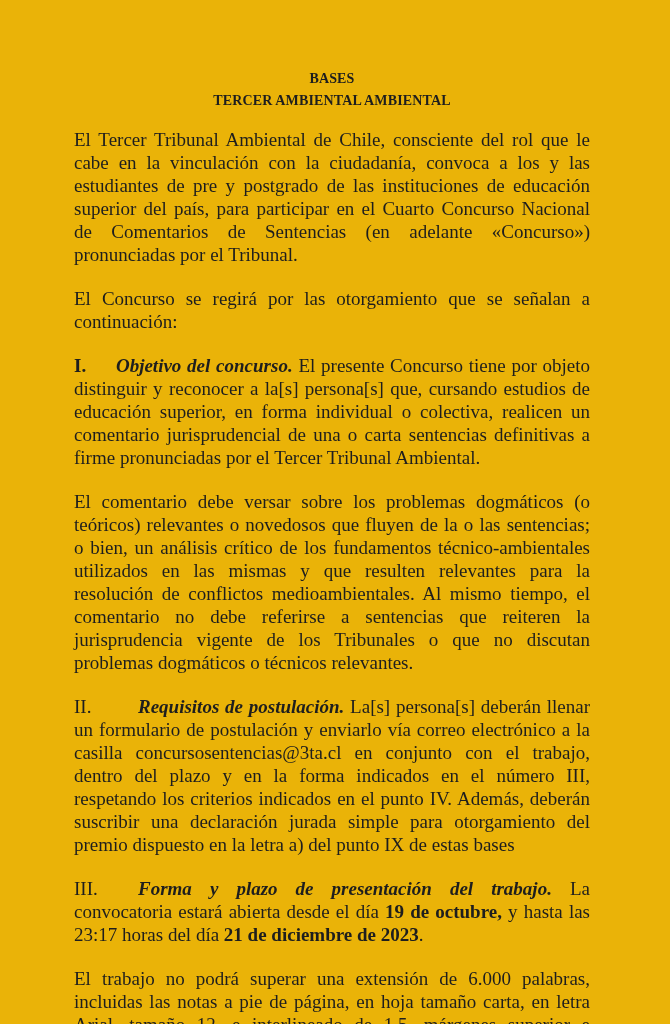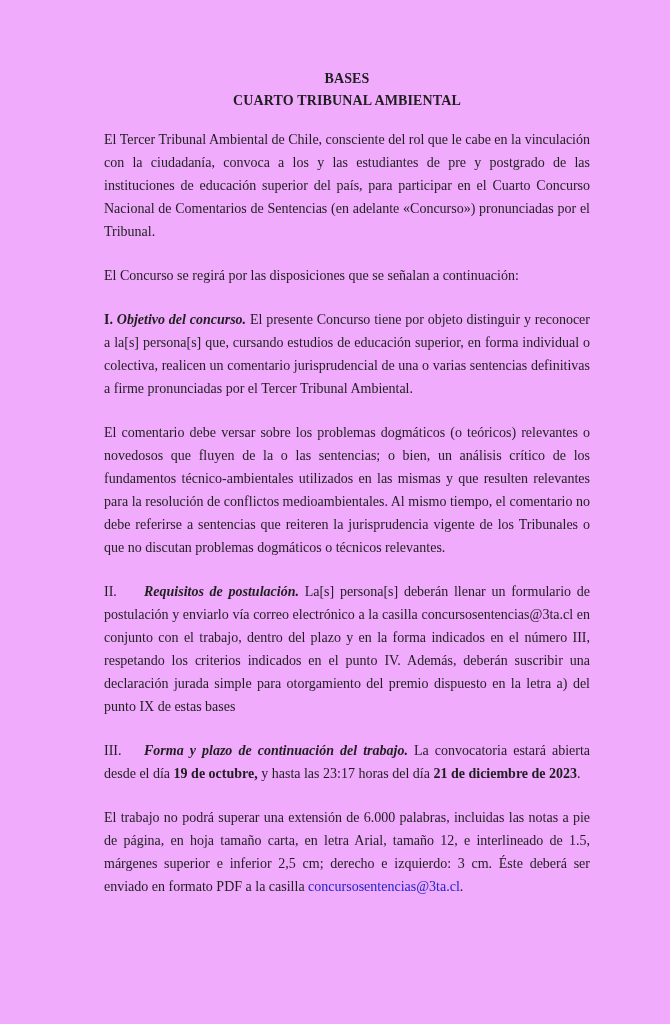--- a/index.html
+++ b/index.html
@@ -5,72 +5,72 @@
   html, body {
     margin: 0;
     padding: 0;
     background: #ffffff;
   }
   .page {
     position: relative;
     width: 670px;
     height: 1024px;
     margin: 0 auto;
-    background: #f0abfc;
+    background: #eab308;
     box-sizing: border-box;
-    padding: 68px 80px 0 104px;
+    padding: 68px 80px 0 74px;
     font-family: "Liberation Serif", "DejaVu Serif", serif;
     color: #1e1e1e;
     overflow: hidden;
   }
   .doc-title {
     text-align: center;
     font-weight: bold;
     font-size: 14px;
     line-height: 22px;
     margin: 0 0 16px 0;
     letter-spacing: 0.15px;
   }
   .doc-title div { white-space: normal; }
   p.para {
     margin: 0 0 21px 0;
     text-align: justify;
-    font-size: 14px;
+    font-size: 19px;
     line-height: 23px;
   }
   .b  { font-weight: bold; }
-  .bi { font-weight: bold; font-style: italic; }
+  .bi { font-weight: bold; font-style: italic; margin-left: 24px; }
   .num {
     display: inline-block;
     width: 40px;
     font-weight: normal;
   }
   a.email-link {
     color: #2323c8;
     cursor: pointer;
   }
 </style>
 </head>
 <body>
 
 <div class="page">
 
   <div class="doc-title">
     <div>BASES</div>
-    <div>CUARTO TRIBUNAL AMBIENTAL</div>
+    <div>TERCER AMBIENTAL AMBIENTAL</div>
   </div>
 
   <p class="para"><span>El Tercer Tribunal Ambiental de Chile, consciente del rol que le cabe en la vinculación con la ciudadanía, convoca a los y las estudiantes de pre y postgrado de las instituciones de educación superior del país, para participar en el Cuarto Concurso Nacional de Comentarios de Sentencias (en adelante «Concurso») pronunciadas por el Tribunal.</span></p>
 
-  <p class="para"><span>El Concurso se regirá por las disposiciones que se señalan a continuación:</span></p>
+  <p class="para"><span>El Concurso se regirá por las otorgamiento que se señalan a continuación:</span></p>
 
-  <p class="para"><span class="b">I.</span><span class="bi"> Objetivo del concurso.</span><span> El presente Concurso tiene por objeto distinguir y reconocer a la[s] persona[s] que, cursando estudios de educación superior, en forma individual o colectiva, realicen un comentario jurisprudencial de una o varias sentencias definitivas a firme pronunciadas por el Tercer Tribunal Ambiental.</span></p>
+  <p class="para"><span class="b">I.</span><span class="bi"> Objetivo del concurso.</span><span> El presente Concurso tiene por objeto distinguir y reconocer a la[s] persona[s] que, cursando estudios de educación superior, en forma individual o colectiva, realicen un comentario jurisprudencial de una o carta sentencias definitivas a firme pronunciadas por el Tercer Tribunal Ambiental.</span></p>
 
   <p class="para"><span>El comentario debe versar sobre los problemas dogmáticos (o teóricos) relevantes o novedosos que fluyen de la o las sentencias; o bien, un análisis crítico de los fundamentos técnico-ambientales utilizados en las mismas y que resulten relevantes para la resolución de conflictos medioambientales. Al mismo tiempo, el comentario no debe referirse a sentencias que reiteren la jurisprudencia vigente de los Tribunales o que no discutan problemas dogmáticos o técnicos relevantes.</span></p>
 
 
   <p class="para"><span class="num">II.</span><span class="bi">Requisitos de postulación.</span><span> La[s] persona[s] deberán llenar un formulario de postulación y enviarlo vía correo electrónico a la casilla concursosentencias@3ta.cl en conjunto con el trabajo, dentro del plazo y en la forma indicados en el número III, respetando los criterios indicados en el punto IV. Además, deberán suscribir una declaración jurada simple para otorgamiento del premio dispuesto en la letra a) del punto IX de estas bases</span></p>
 
-  <p class="para"><span class="num">III.</span><span class="bi">Forma y plazo de continuación del trabajo.</span><span> La convocatoria estará abierta desde el día </span><span class="b">19 de octubre,</span><span> y hasta las 23:17 horas del día </span><span class="b">21 de diciembre de 2023</span><span>.</span></p>
+  <p class="para"><span class="num">III.</span><span class="bi">Forma y plazo de presentación del trabajo.</span><span> La convocatoria estará abierta desde el día </span><span class="b">19 de octubre,</span><span> y hasta las 23:17 horas del día </span><span class="b">21 de diciembre de 2023</span><span>.</span></p>
 
   <p class="para"><span>El trabajo no podrá superar una extensión de 6.000 palabras, incluidas las notas a pie de página, en hoja tamaño carta, en letra Arial, tamaño 12, e interlineado de 1.5, márgenes superior e inferior 2,5 cm; derecho e izquierdo: 3 cm. Éste deberá ser enviado en formato PDF a la casilla </span><a class="email-link">concursosentencias@3ta.cl</a><span>.</span></p>
 
 </div>
 
 </body></html>

